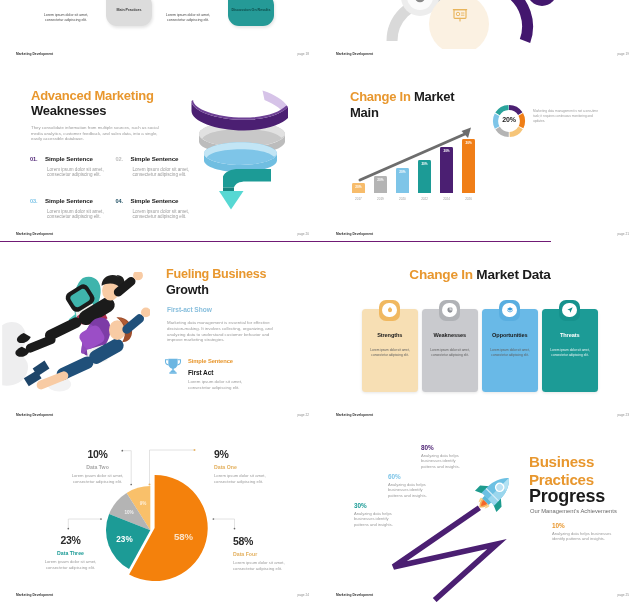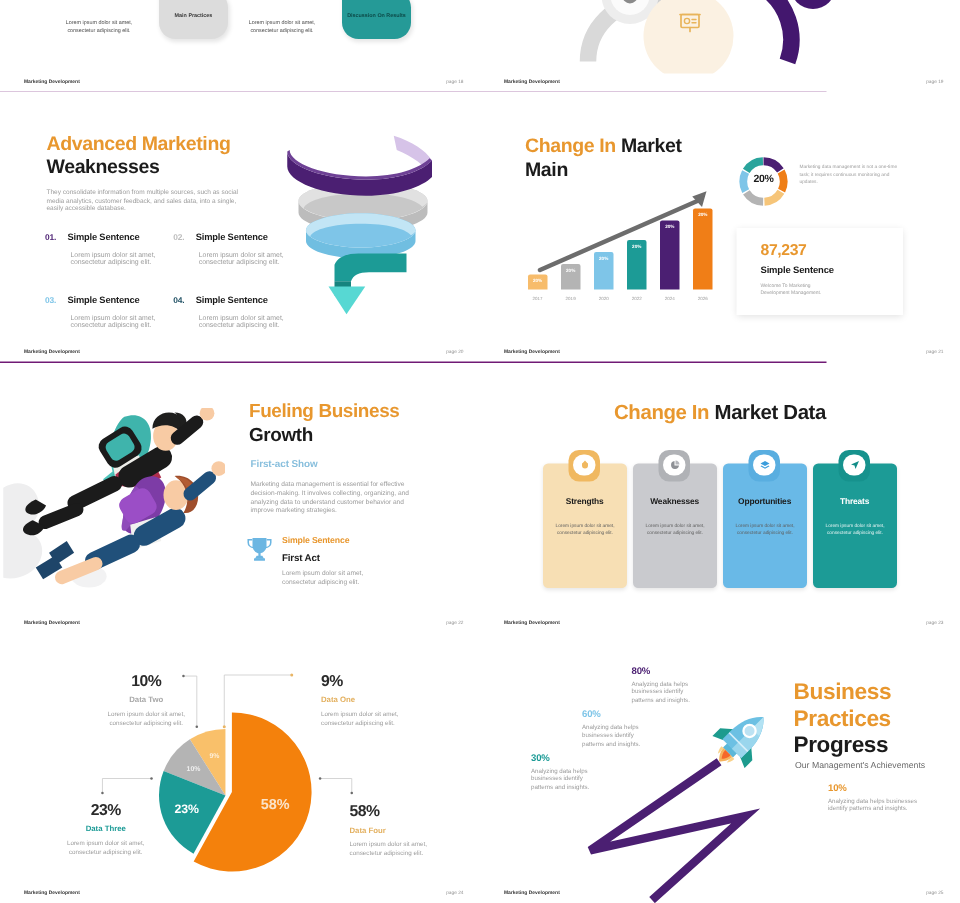--- a/index.html
+++ b/index.html
@@ -136,21 +136,21 @@
   .s24-lbl{font-weight:bold;font-size:5.2px;line-height:6px;margin-top:4px;}
   .l-gray{color:#a8a8a8;} .l-amber{color:#e3b05f;} .l-teal{color:#1c9b96;}
   .s24-txt{margin-top:3px;color:#9b9b9b;font-size:4.2px;line-height:5.5px;white-space:pre-line;}
 
   
   .s25{left:320px;top:422px;}
   .s25-zig{position:absolute;left:0;top:0;width:320px;height:180px;}
   .s25-rocket{position:absolute;left:152px;top:48px;width:48px;height:42px;}
   .s25-t1{left:209px;top:31px;font-size:15.1px;line-height:17px;}
   .s25-t2{left:209px;top:48.5px;font-size:15.1px;line-height:17px;}
-  .s25-t3{left:209px;top:65.5px;font-size:15px;line-height:17px;}
+  .s25-t3{left:209px;top:65.5px;font-size:18px;line-height:17px;}
   .s25-sub{position:absolute;left:210px;top:86px;font-size:5.8px;line-height:7px;color:#6a6a6a;}
   .s25-step{position:absolute;width:70px;}
   .st1{left:101px;top:22px;} .st2{left:68px;top:51px;}
   .st3{left:34px;top:80px;} .st4{left:232px;top:100px;width:110px;}
   .s25-pct{font-weight:bold;font-size:6.4px;line-height:7px;letter-spacing:-.1px;}
   .p-purple{color:#4b1f72;} .p-blue{color:#7ec5e8;} .p-teal{color:#1c9b96;} .p-amber{color:#e8972e;}
   .s25-txt{margin-top:2px;color:#9b9b9b;font-size:4.1px;line-height:5.4px;white-space:pre-line;}
 </style>
 </head>
 <body>
@@ -315,26 +315,20 @@
       <circle cx="20" cy="20" r="15" stroke="#ef7e16" stroke-dasharray="14.7 79.5" stroke-dashoffset="-15.7"></circle>
       <circle cx="20" cy="20" r="15" stroke="#f6c579" stroke-dasharray="14.7 79.5" stroke-dashoffset="-31.4"></circle>
       <circle cx="20" cy="20" r="15" stroke="#b4b4b4" stroke-dasharray="14.7 79.5" stroke-dashoffset="-47.1"></circle>
       <circle cx="20" cy="20" r="15" stroke="#7ec5e8" stroke-dasharray="14.7 79.5" stroke-dashoffset="-62.8"></circle>
       <circle cx="20" cy="20" r="15" stroke="#2aa49c" stroke-dasharray="14.7 79.5" stroke-dashoffset="-78.5"></circle>
     </g>
   </svg>
   <div class="s21-dlbl">20%</div>
   <div class="s21-dtxt">Marketing data management is not a one-time task; it requires continuous monitoring and updates.</div>
 
-  <div class="s21-card">
-    <div class="s21-num">87,237</div>
-    <div class="s21-head">Simple Sentence</div>
-    <div class="s21-sub">Welcome To Marketing
-Development Management.</div>
-  </div>
 
   <div class="foot">
     <div class="foot-left">Marketing Development</div>
     <div class="foot-right">page 21</div>
   </div>
 </div>
 
 <div class="slide s22">
   <svg class="s22-art" viewBox="0 0 150 128">
 

